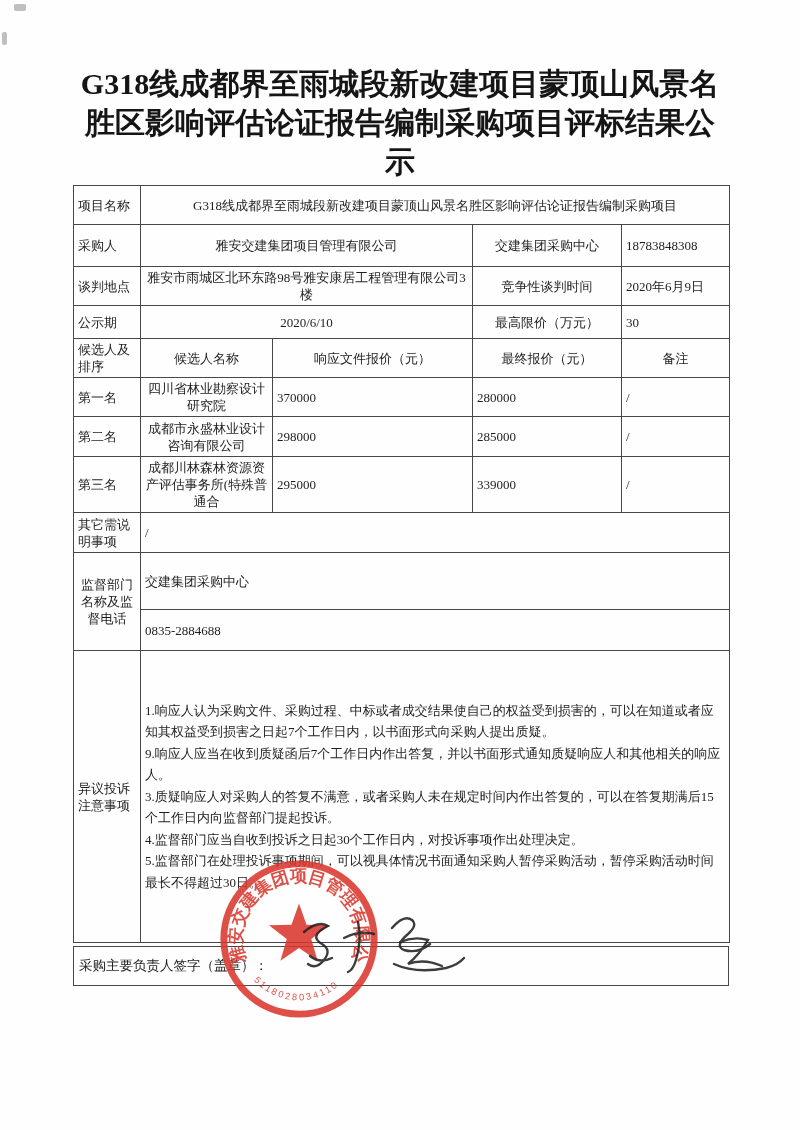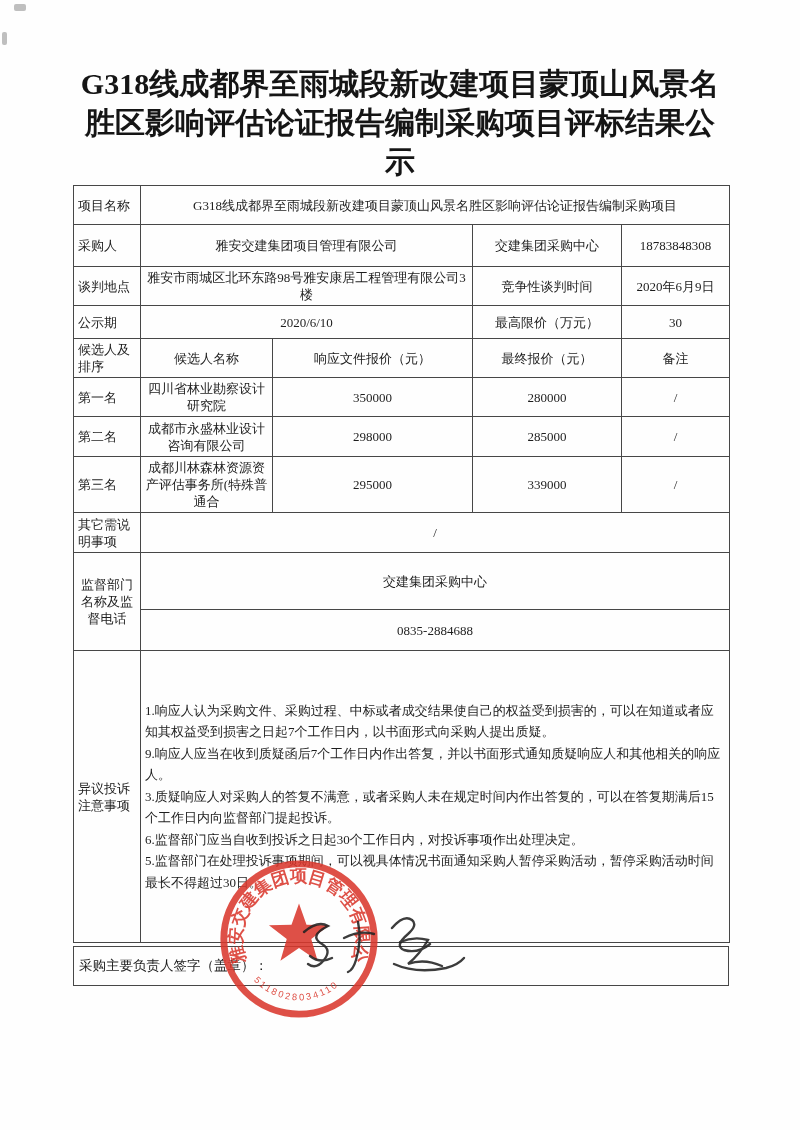--- a/index.html
+++ b/index.html
@@ -12,21 +12,21 @@
 
   .doc-title { width:650px; margin:64px auto 4px auto; text-align:center;
                font-size:30px; font-weight:bold; line-height:39px; color:#151515; }
 
   table.main { margin-left:73px; width:656px; border-collapse:collapse; table-layout:fixed; }
   table.main td { border:1.6px solid #474747; vertical-align:middle;
                   font-size:13px; line-height:17px; padding:2px 4px; overflow:hidden; }
   td.lab  { text-align:left; padding-left:5px;margin-left:30px; }
   td.labc { text-align:center; }
   td.val  { text-align:center; padding-left:6px; }
-  td.valc { text-align:center; }
+  td.valc { }
   td.big  { vertical-align:middle; padding:6px 8px; }
   .obj-item { font-size:13px; line-height:21.5px; text-align:left; }
 
   .sign-box { position:relative; margin-left:73px; margin-top:3px; width:656px; height:40px;
               border:1.6px solid #474747; display:flex; align-items:center;
               padding-left:5px; font-size:13.5px; background:transparent; }
 
   .stamp { position:absolute; left:210px; top:850px; width:178px; height:178px;
            opacity:.87; pointer-events:none; }
   .signature { position:absolute; left:296px; top:898px; width:190px; height:100px;
@@ -74,21 +74,21 @@
   <tr style="height:31px">
     <td class="lab">候选人及排序</td>
     <td class="labc">候选人名称</td>
     <td class="labc">响应文件报价（元）</td>
     <td class="labc">最终报价（元）</td>
     <td class="labc">备注</td>
   </tr>
   <tr style="height:39px">
     <td class="lab">第一名</td>
     <td class="val">四川省林业勘察设计研究院</td>
-    <td class="valc">350000</td>
+    <td class="valc">370000</td>
     <td class="valc">280000</td>
     <td class="valc">/</td>
   </tr>
   <tr style="height:40px">
     <td class="lab">第二名</td>
     <td class="val">成都市永盛林业设计咨询有限公司</td>
     <td class="valc">298000</td>
     <td class="valc">285000</td>
     <td class="valc">/</td>
   </tr>
@@ -109,21 +109,21 @@
   </tr>
   <tr style="height:41px">
     <td class="valc" colspan="4">0835-2884688</td>
   </tr>
   <tr style="height:292px">
     <td class="lab">异议投诉注意事项</td>
     <td class="big" colspan="4">
       <div class="obj-item">1.响应人认为采购文件、采购过程、中标或者成交结果使自己的权益受到损害的，可以在知道或者应知其权益受到损害之日起7个工作日内，以书面形式向采购人提出质疑。</div>
       <div class="obj-item">9.响应人应当在收到质疑函后7个工作日内作出答复，并以书面形式通知质疑响应人和其他相关的响应人。</div>
       <div class="obj-item">3.质疑响应人对采购人的答复不满意，或者采购人未在规定时间内作出答复的，可以在答复期满后15个工作日内向监督部门提起投诉。</div>
-      <div class="obj-item">6.监督部门应当自收到投诉之日起30个工作日内，对投诉事项作出处理决定。</div>
+      <div class="obj-item">4.监督部门应当自收到投诉之日起30个工作日内，对投诉事项作出处理决定。</div>
       <div class="obj-item">5.监督部门在处理投诉事项期间，可以视具体情况书面通知采购人暂停采购活动，暂停采购活动时间最长不得超过30日。</div>
     </td>
   </tr>
 </tbody>
   </table>
 
 <div class="sign-box">
   <span>采购主要负责人签字（盖章）：</span>
 </div>
 

